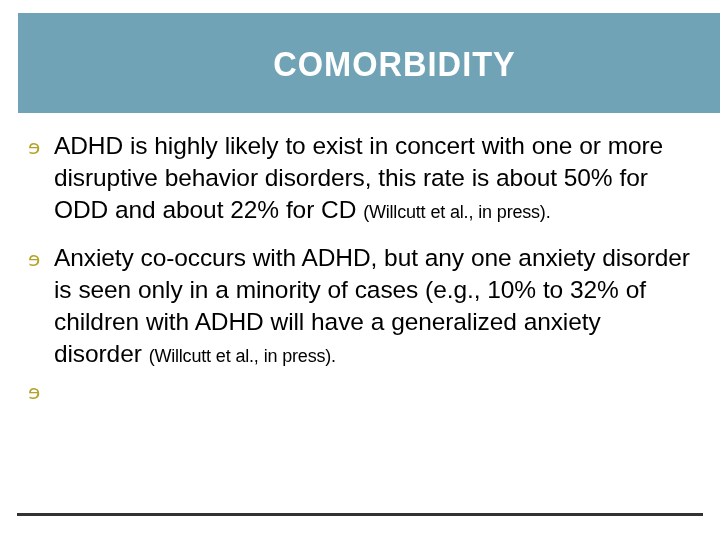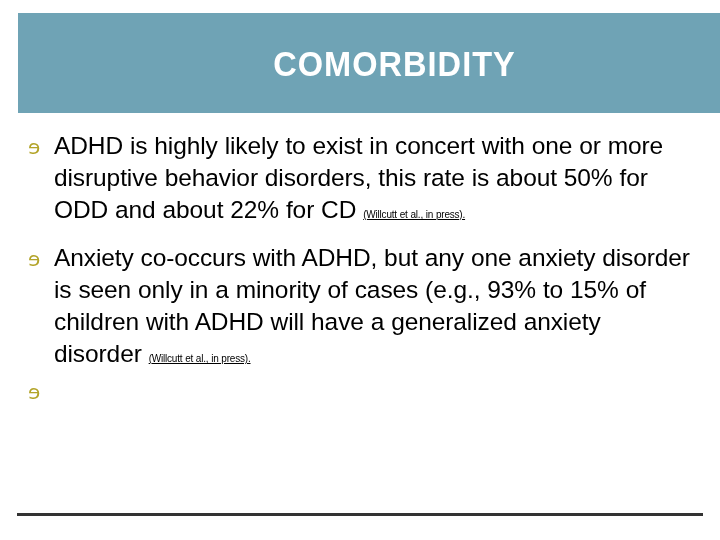--- a/index.html
+++ b/index.html
@@ -67,24 +67,23 @@
     left: 0;
     top: 2px;
     width: 22px;
     color: #b3a429;
     font-size: 20px;
     line-height: 30px;
     font-family: "DejaVu Sans", sans-serif;
     text-align: left;
   }
   .cite {
-    font-size: 10px;
+    font-size: 18px;
     line-height: 20px;
     letter-spacing: -0.2px;
-    text-decoration: underline;
   }
 
   #para-2 { margin-top: 16px; }
   #para-3 { margin-top: 3px; }
 
   
   #bottom-rule {
     position: absolute;
     left: 17px;
     top: 513px;
@@ -102,21 +101,21 @@
     <span id="title-text">COMORBIDITY</span>
   </div>
 
   <div id="body-content">
 
     <p class="bullet-para" id="para-1">
       <span class="bullet-mark">ɘ</span><span>ADHD is highly likely to exist in concert with one or more disruptive behavior disorders, this rate is about 50% for ODD and about 22% for CD </span><span class="cite">(Willcutt et al., in press).</span>
     </p>
 
     <p class="bullet-para" id="para-2">
-      <span class="bullet-mark">ɘ</span><span>Anxiety co-occurs with ADHD, but any one anxiety disorder is seen only in a minority of cases (e.g., 93% to 15% of children with ADHD will have a generalized anxiety disorder </span><span class="cite">(Willcutt et al., in press).</span>
+      <span class="bullet-mark">ɘ</span><span>Anxiety co-occurs with ADHD, but any one anxiety disorder is seen only in a minority of cases (e.g., 10% to 32% of children with ADHD will have a generalized anxiety disorder </span><span class="cite">(Willcutt et al., in press).</span>
     </p>
 
     <p class="bullet-para" id="para-3">
       <span class="bullet-mark">ɘ</span><span class="cite"></span>
     </p>
 
   </div>
 
   <div id="bottom-rule"></div>
 

